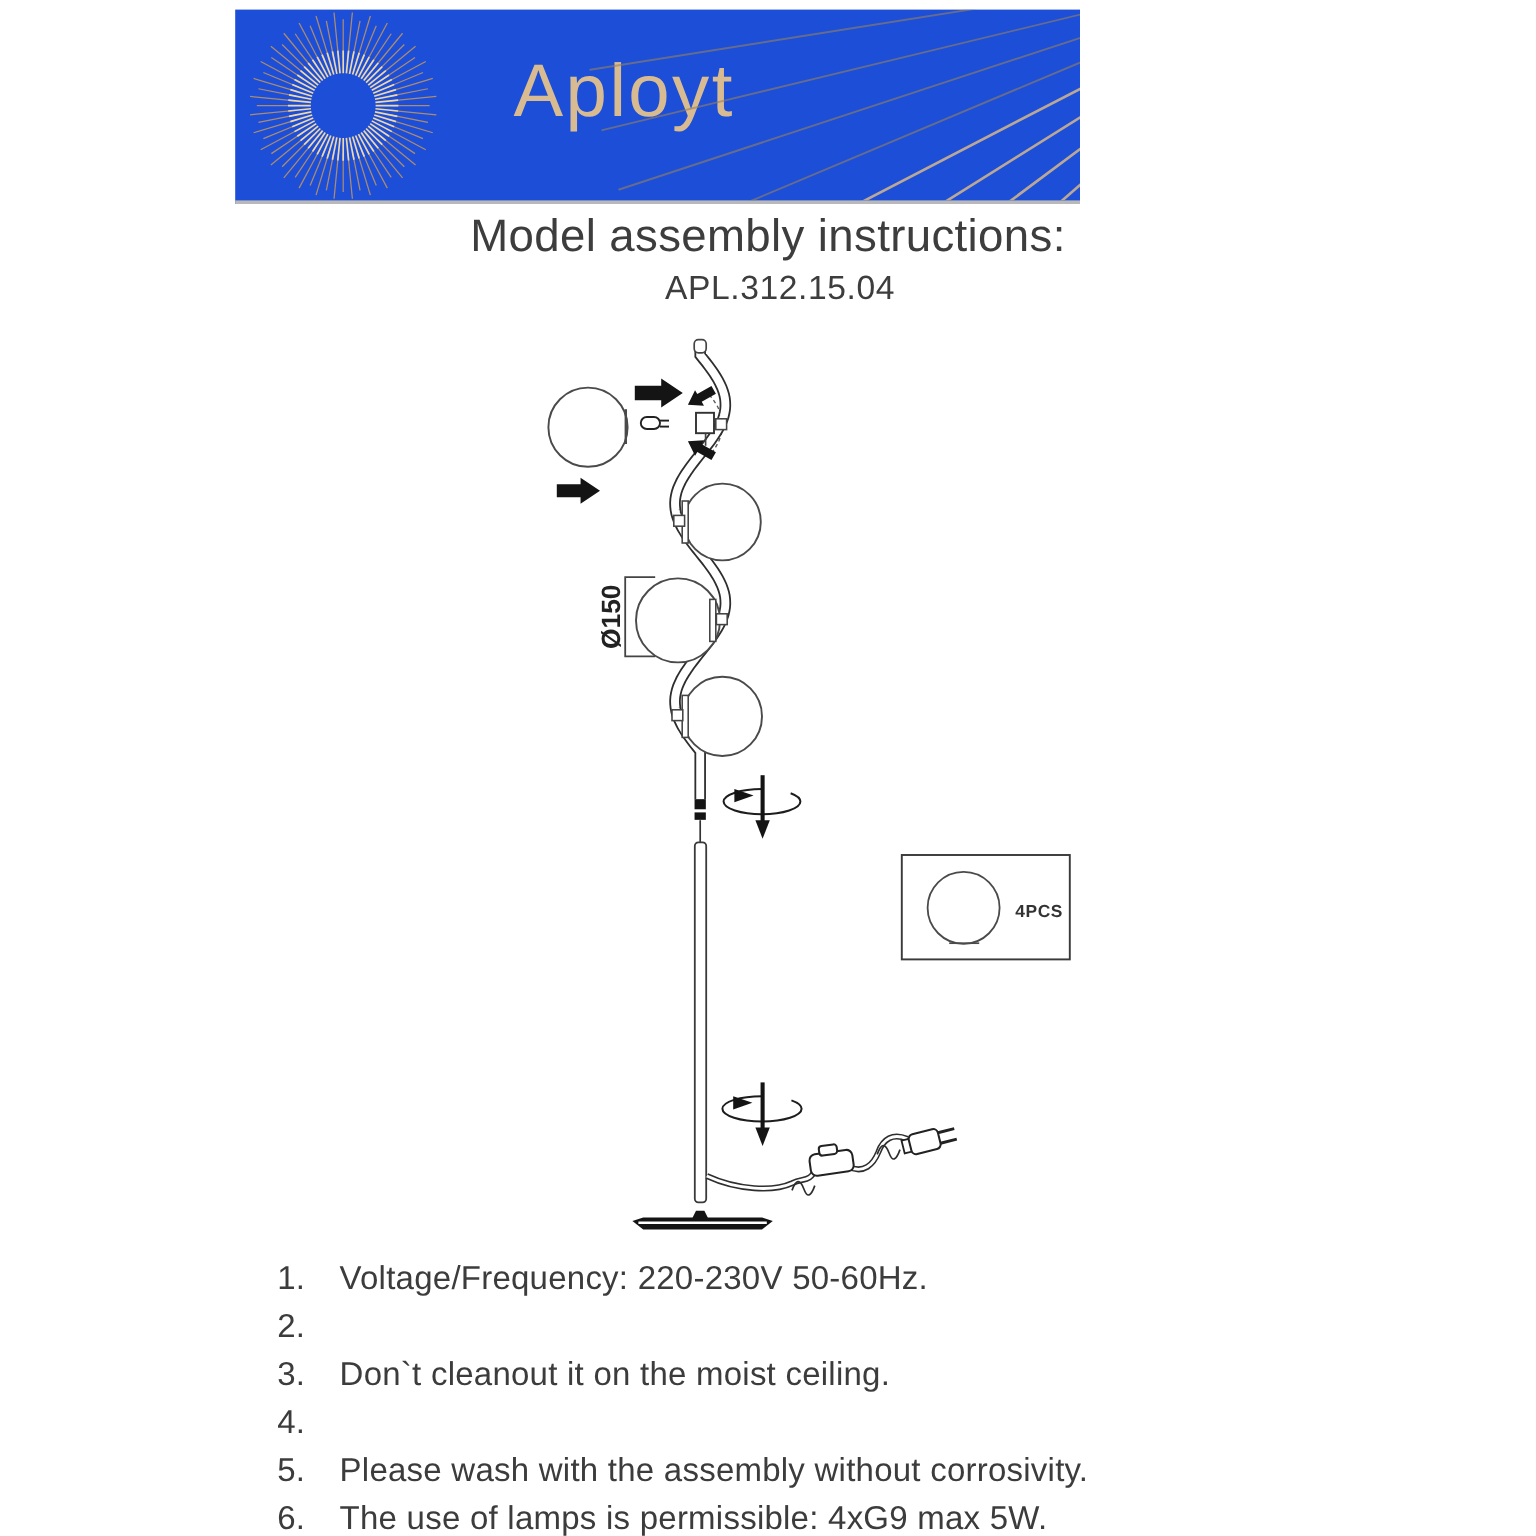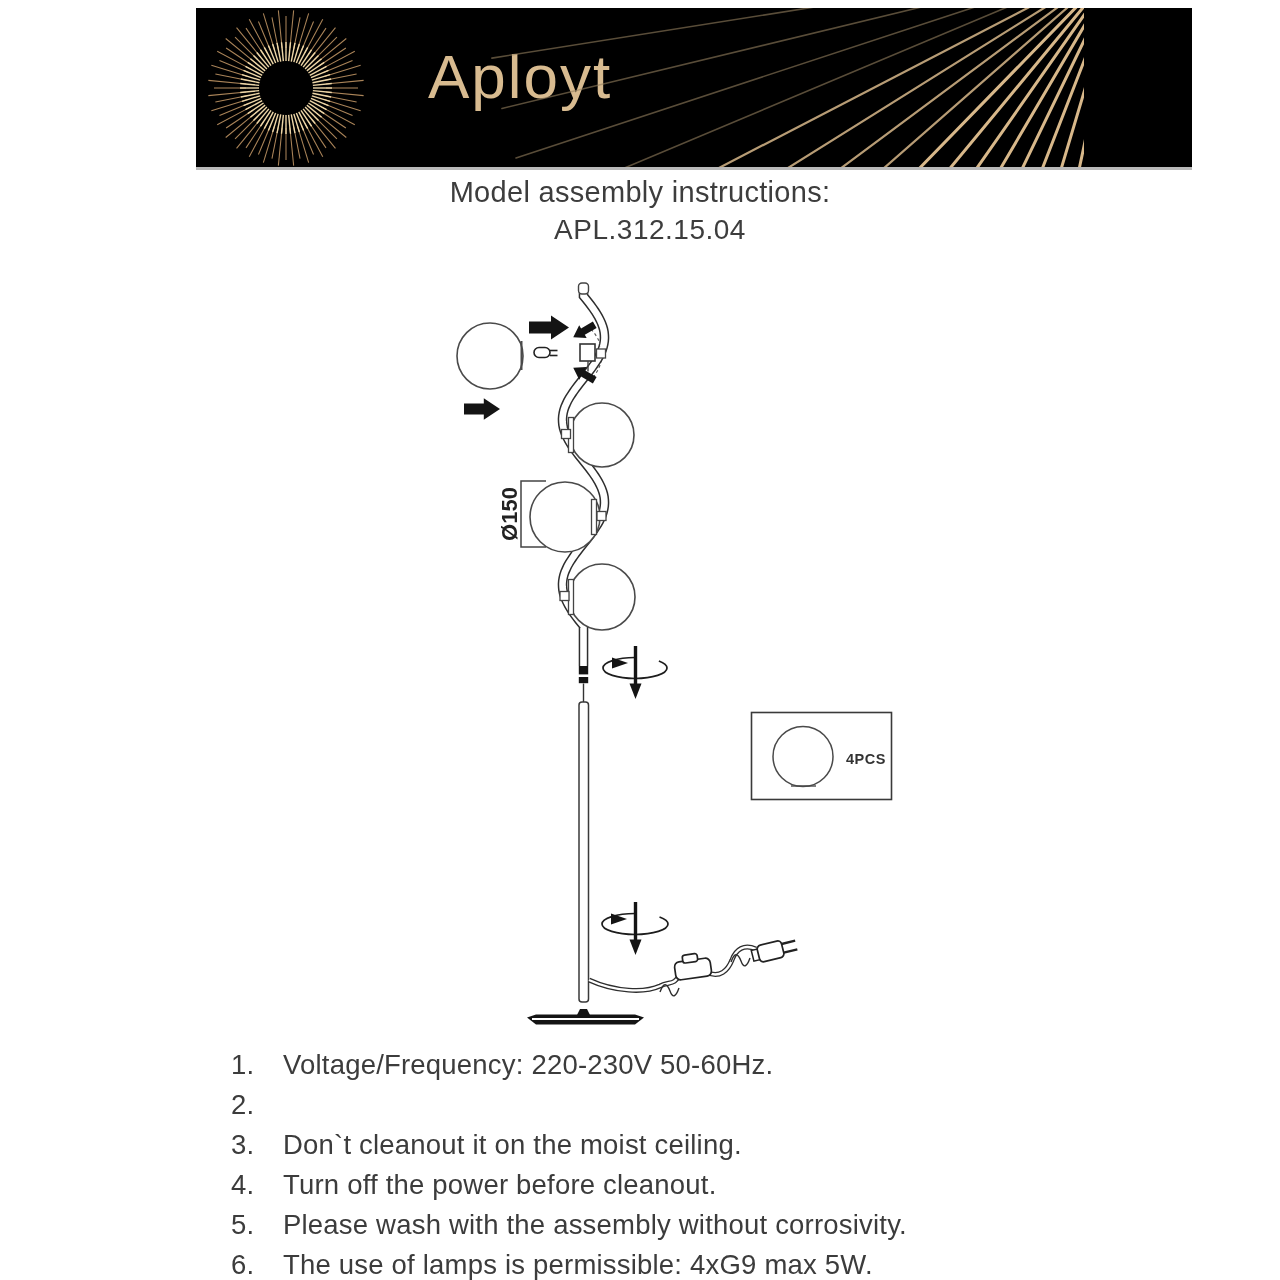--- a/index.html
+++ b/index.html
@@ -1,26 +1,26 @@
 <!DOCTYPE html>
 <html><head>
 <meta charset="utf-8">
 <style>
   html,body{margin:0;padding:0;background:#ffffff;}
   .page{position:relative;width:1280px;height:1280px;background:#ffffff;overflow:hidden;
         font-family:"Liberation Sans",sans-serif;}
   
-  .banner{position:absolute;left:196px;top:8px;width:996px;height:159px;background:#000000;
+  .banner{position:absolute;left:196px;top:8px;width:704px;height:159px;background:#1d4ed8;
           overflow:hidden;border-bottom:3px solid #b9b9b9;}
   .banner svg{position:absolute;top:0;left:0;}
   .brand{position:absolute;left:232px;top:38px;color:#d8bb90;font-size:62px;font-weight:300;
          letter-spacing:2px;line-height:1;font-family:"Liberation Sans",sans-serif;}
   
   .titles{position:absolute;left:0;top:176px;width:100%;text-align:center;color:#3d3d3d;}
-  .t-heading{font-size:29px;letter-spacing:.3px;}
+  .t-heading{font-size:38px;letter-spacing:.3px;}
   .t-model{font-size:28px;margin-top:5px;letter-spacing:.5px;padding-left:20px;}
   
   .diagram{position:absolute;left:440px;top:270px;}
   
   .instructions{position:absolute;left:231px;top:1049px;width:860px;color:#3c3c3c;
                 font-size:27.5px;letter-spacing:.2px;}
   .inst-row{display:flex;align-items:baseline;height:40px;}
   .inst-num{width:52px;flex:0 0 52px;}
 </style>
 </head>
@@ -304,21 +304,20 @@
     </div>
     <div class="inst-row">
       <span class="inst-num">2.</span>
     </div>
     <div class="inst-row">
       <span class="inst-num">3.</span>
       <span>Don`t cleanout it on the moist ceiling.</span>
     </div>
     <div class="inst-row">
       <span class="inst-num">4.</span>
-      <span>Turn off the power before cleanout.</span>
     </div>
     <div class="inst-row">
       <span class="inst-num">5.</span>
       <span>Please wash with the assembly without corrosivity.</span>
     </div>
     <div class="inst-row">
       <span class="inst-num">6.</span>
       <span>The use of lamps is permissible: 4xG9 max 5W.</span>
     </div>
   </div>

